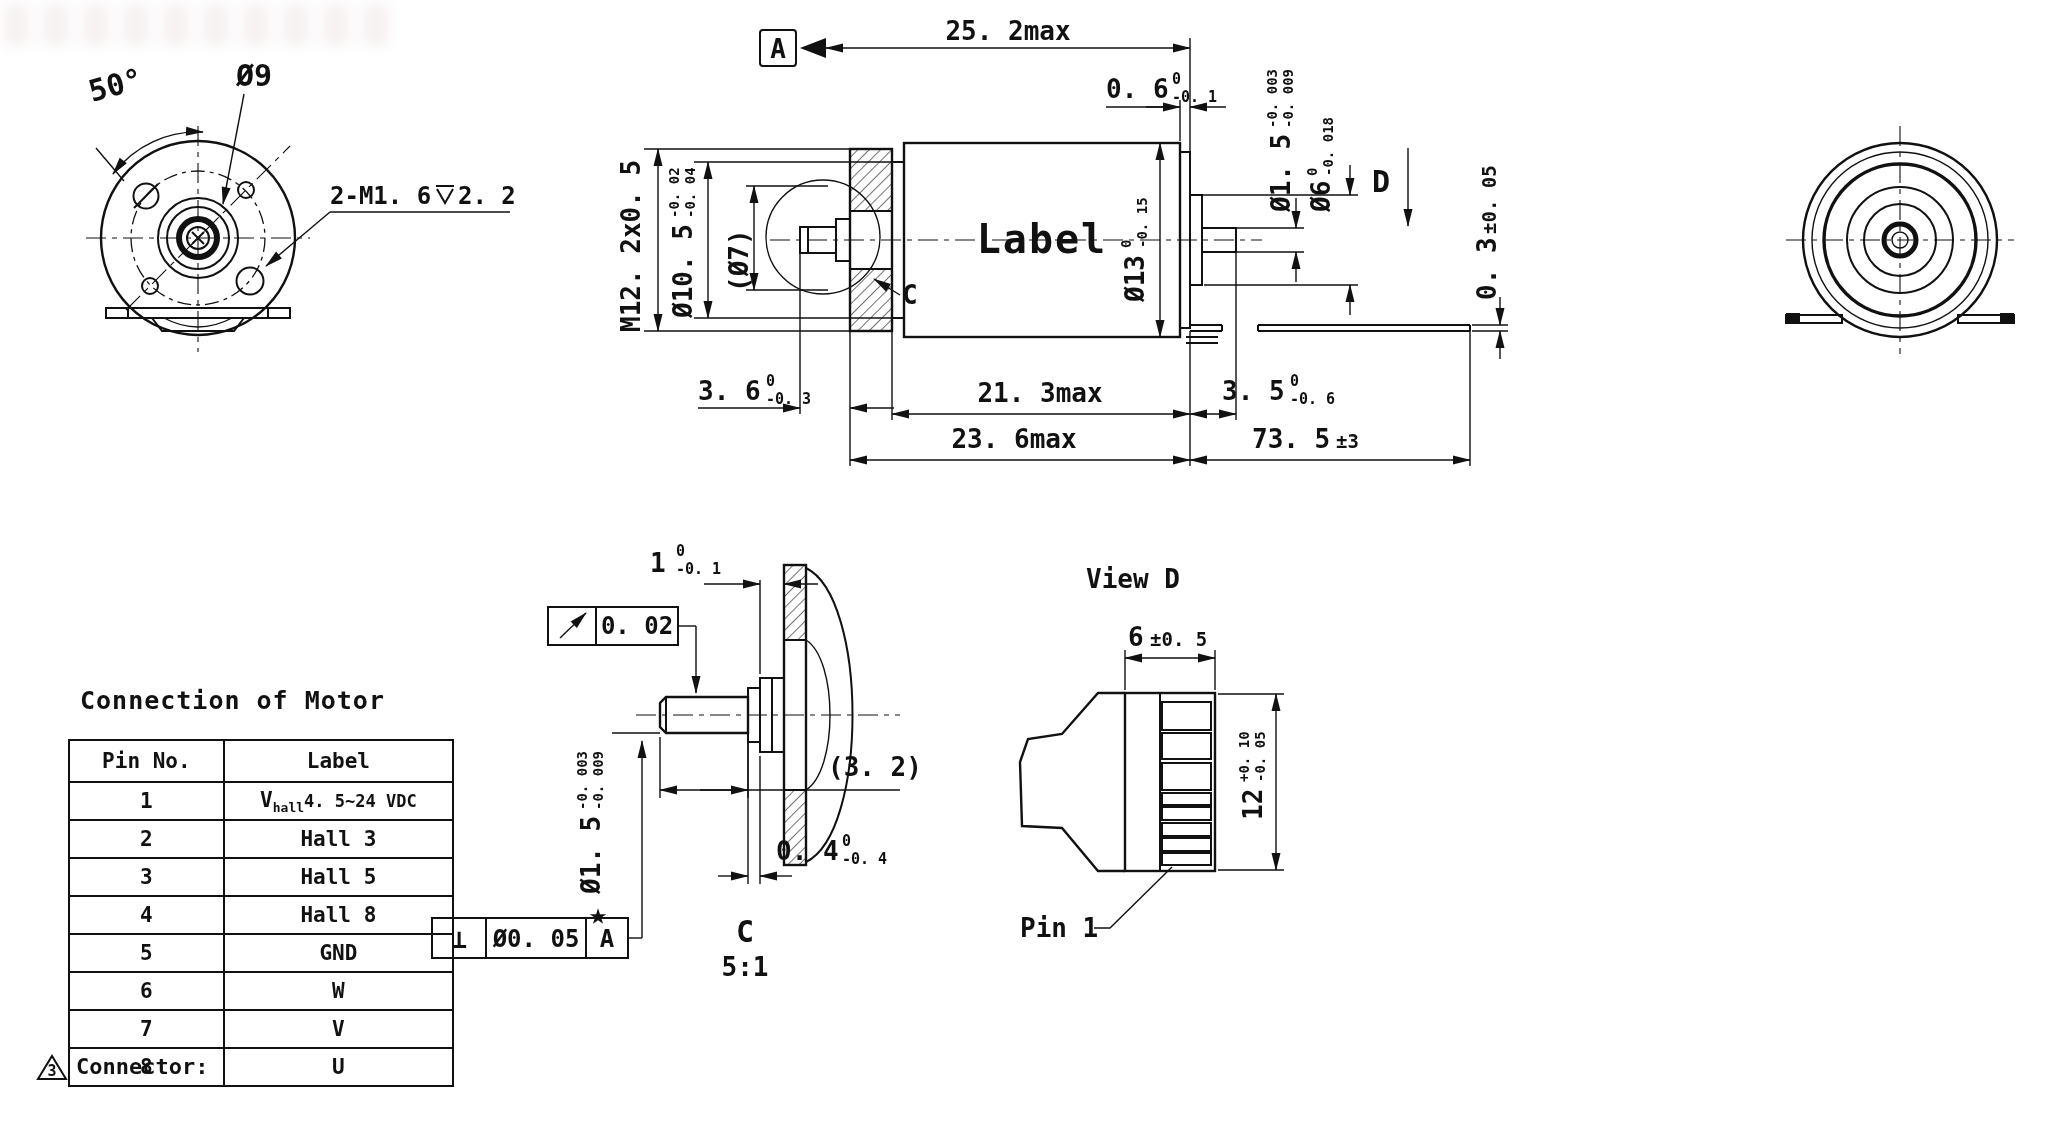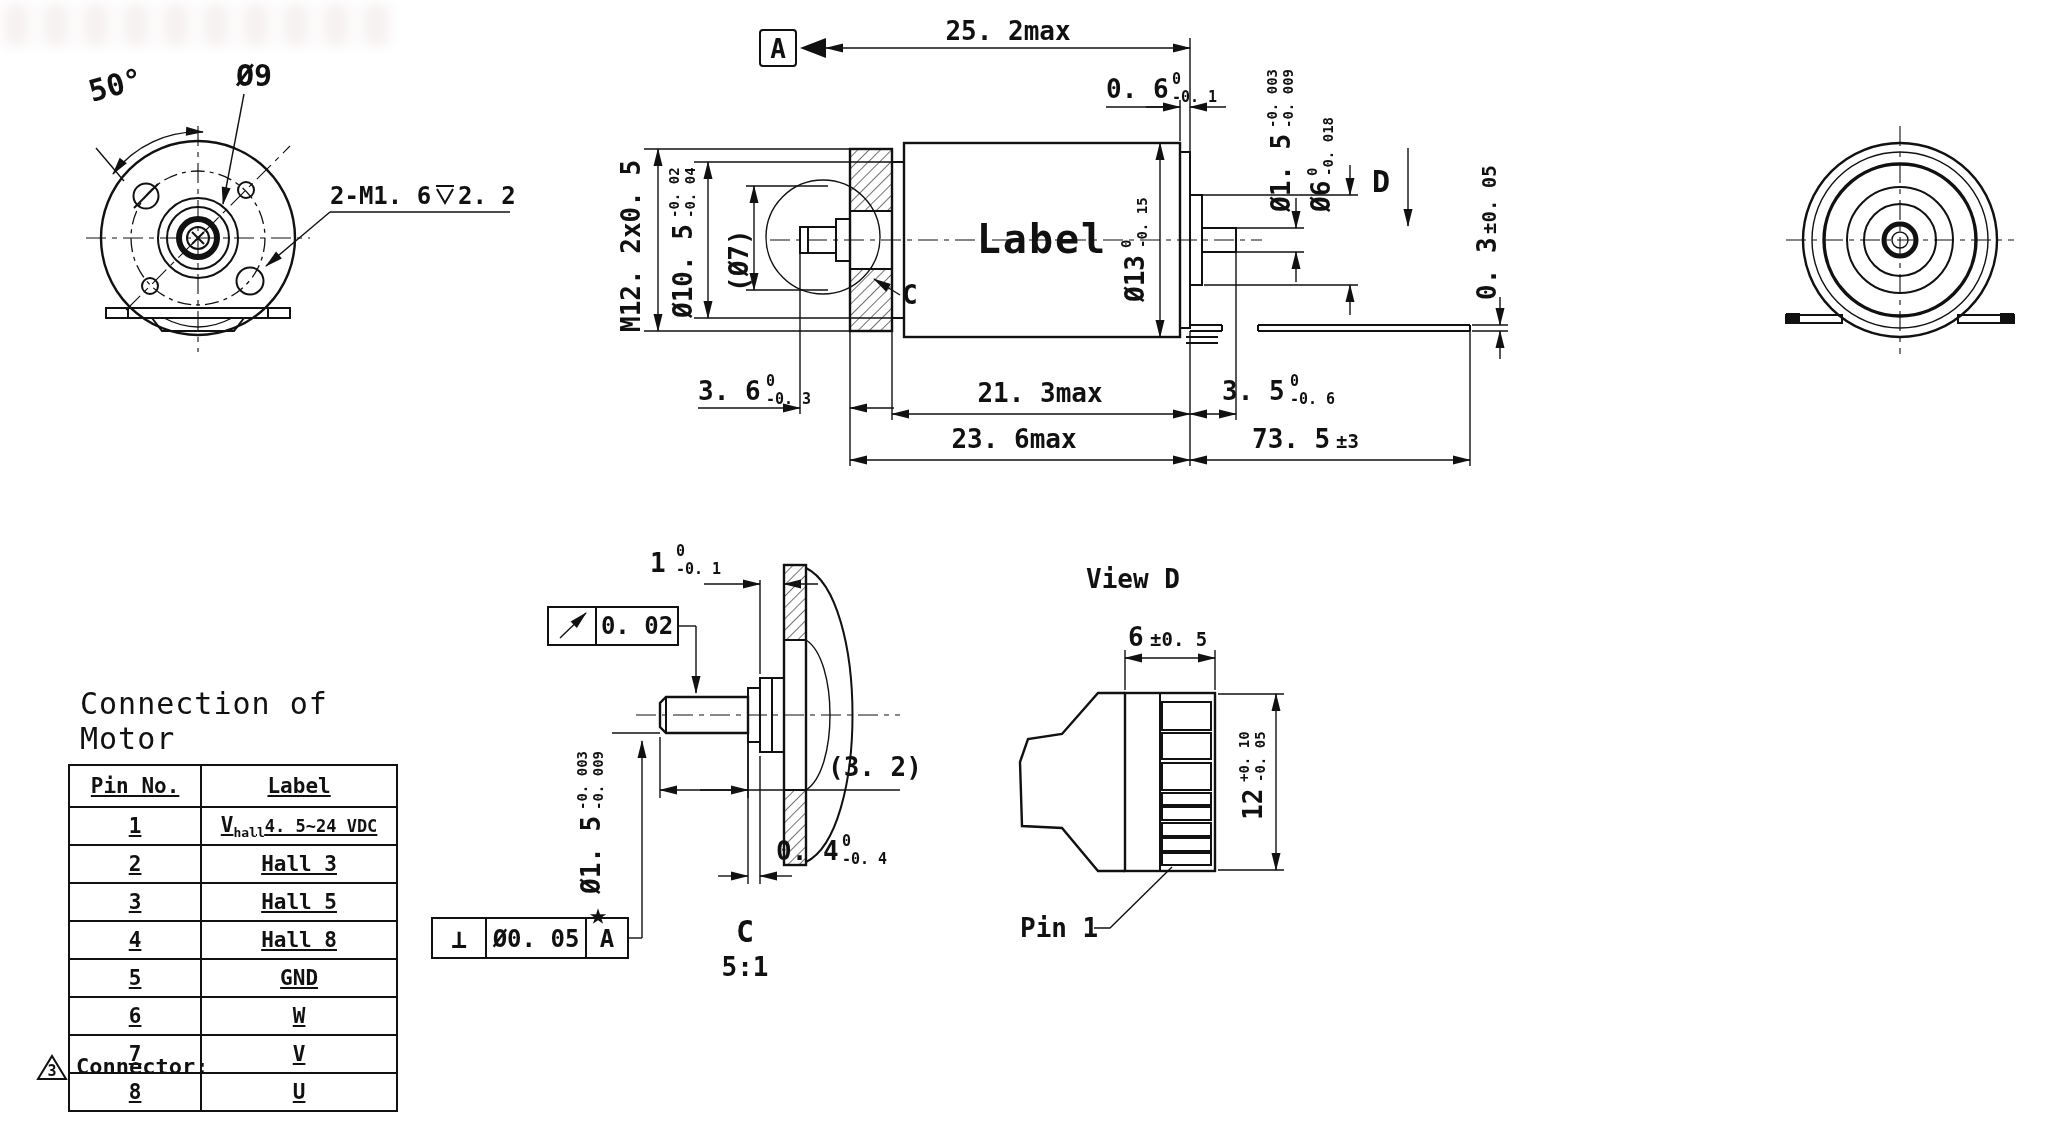--- a/index.html
+++ b/index.html
@@ -15,22 +15,22 @@
   .mid{text-anchor:middle}
   .sym{font-family:"DejaVu Sans",sans-serif;}
   .ln{stroke:#111;fill:none;stroke-width:2.4;}
   .ln2{stroke:#111;fill:none;stroke-width:2;}
   .thin{stroke:#111;fill:none;stroke-width:1.4;}
   .cl{stroke:#111;fill:none;stroke-width:1.1;stroke-dasharray:20 6 5 6;}
   .bc{stroke:#111;fill:none;stroke-width:1.3;stroke-dasharray:14 5 4 5;}
   .fillb{fill:#111;stroke:none;}
   .hatch{fill:url(#hatch);stroke:#111;stroke-width:2;}
   .conn-table{position:absolute;left:68px;top:686px;width:332px;}
-  .tbl-title{font-weight:normal;font-size:30px;padding-left:12px;letter-spacing:1px;}
-  .conn-table table{border-collapse:collapse;width:330px;margin-top:8px;text-decoration:underline;}
+  .tbl-title{font-weight:bold;font-size:25px;padding-left:12px;letter-spacing:1px;}
+  .conn-table table{border-collapse:collapse;width:386px;margin-top:24px;}
   .conn-table td,.conn-table th{border:2px solid #111;font-weight:bold;font-size:21px;
      text-align:center;height:36px;padding:0;color:#111;}
   .conn-table th{height:40px;}
   .sig-sub{font-size:13px;vertical-align:-5px;font-weight:bold;}
   .sig-rest{font-size:17px;}
   .note{position:absolute;left:36px;top:1052px;font-weight:bold;font-size:22px;line-height:29px;}
   .note-row{display:flex;align-items:flex-start;}
   .note-indent{margin-left:52px;}
   .flag{margin-right:8px;margin-top:2px;}
 </style>

